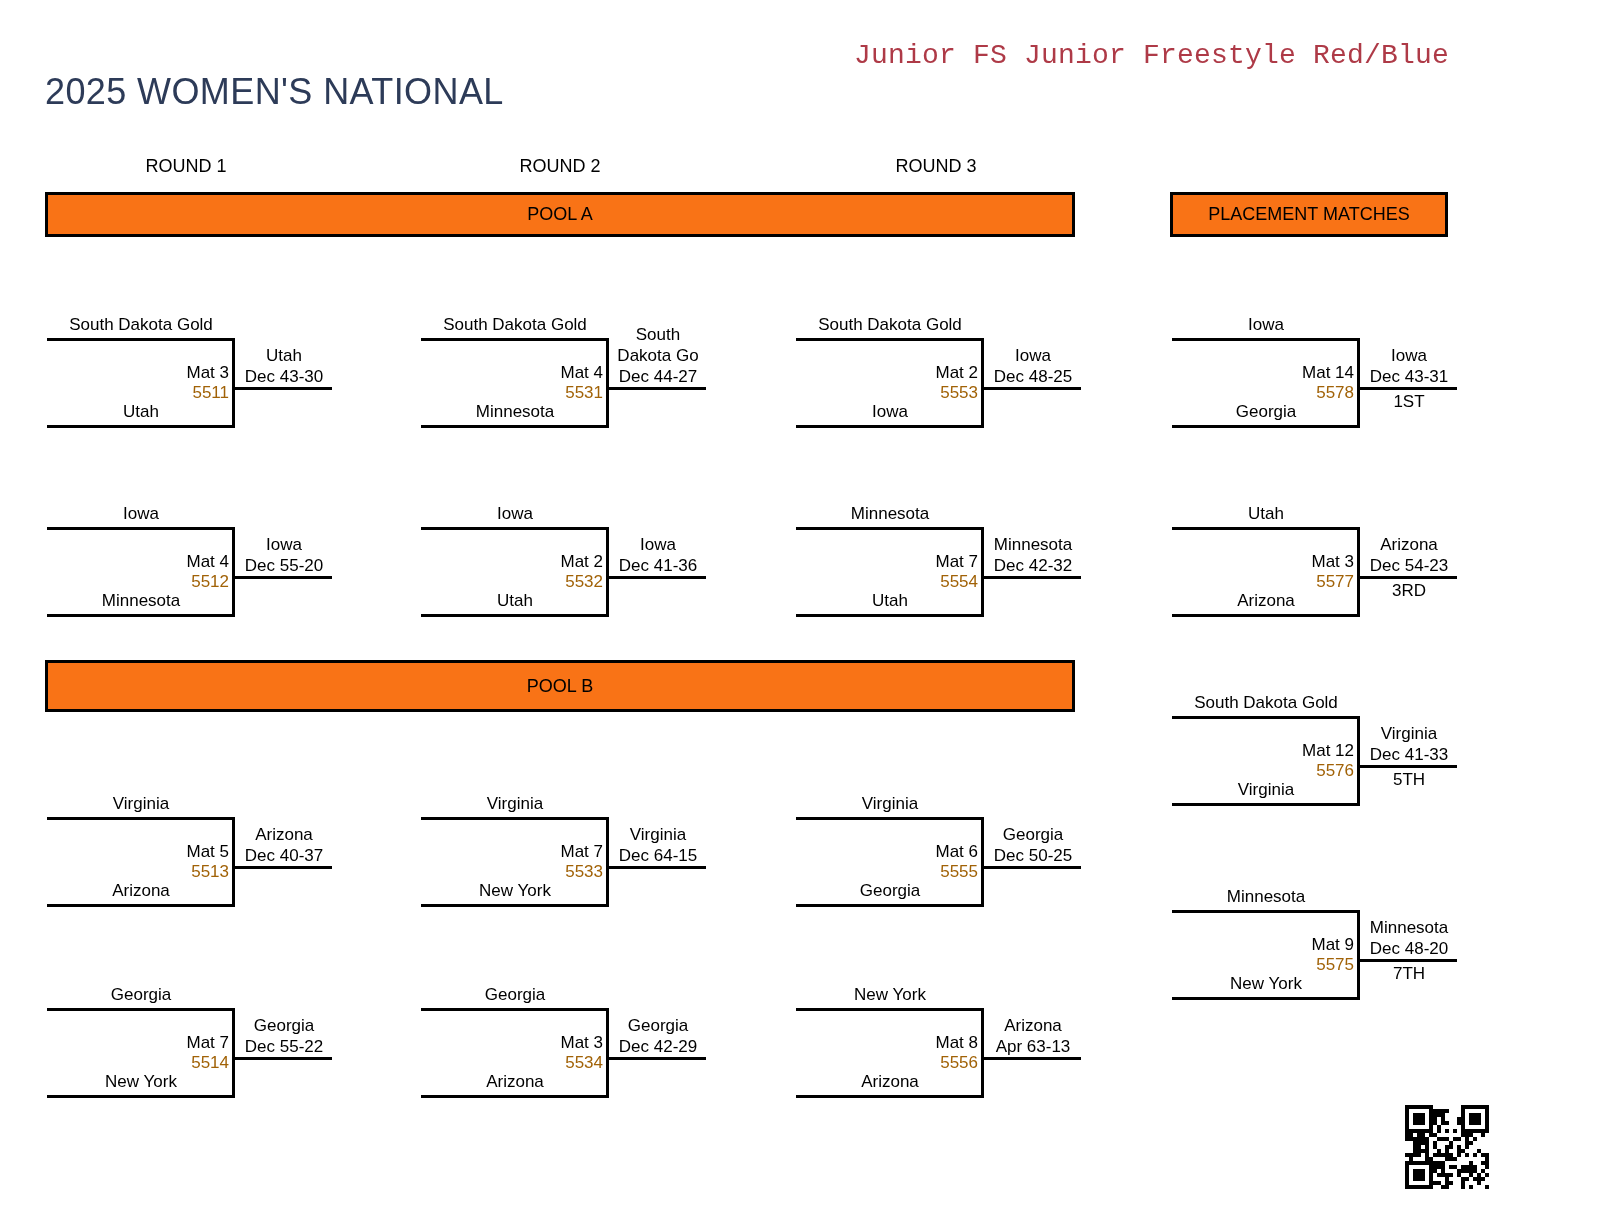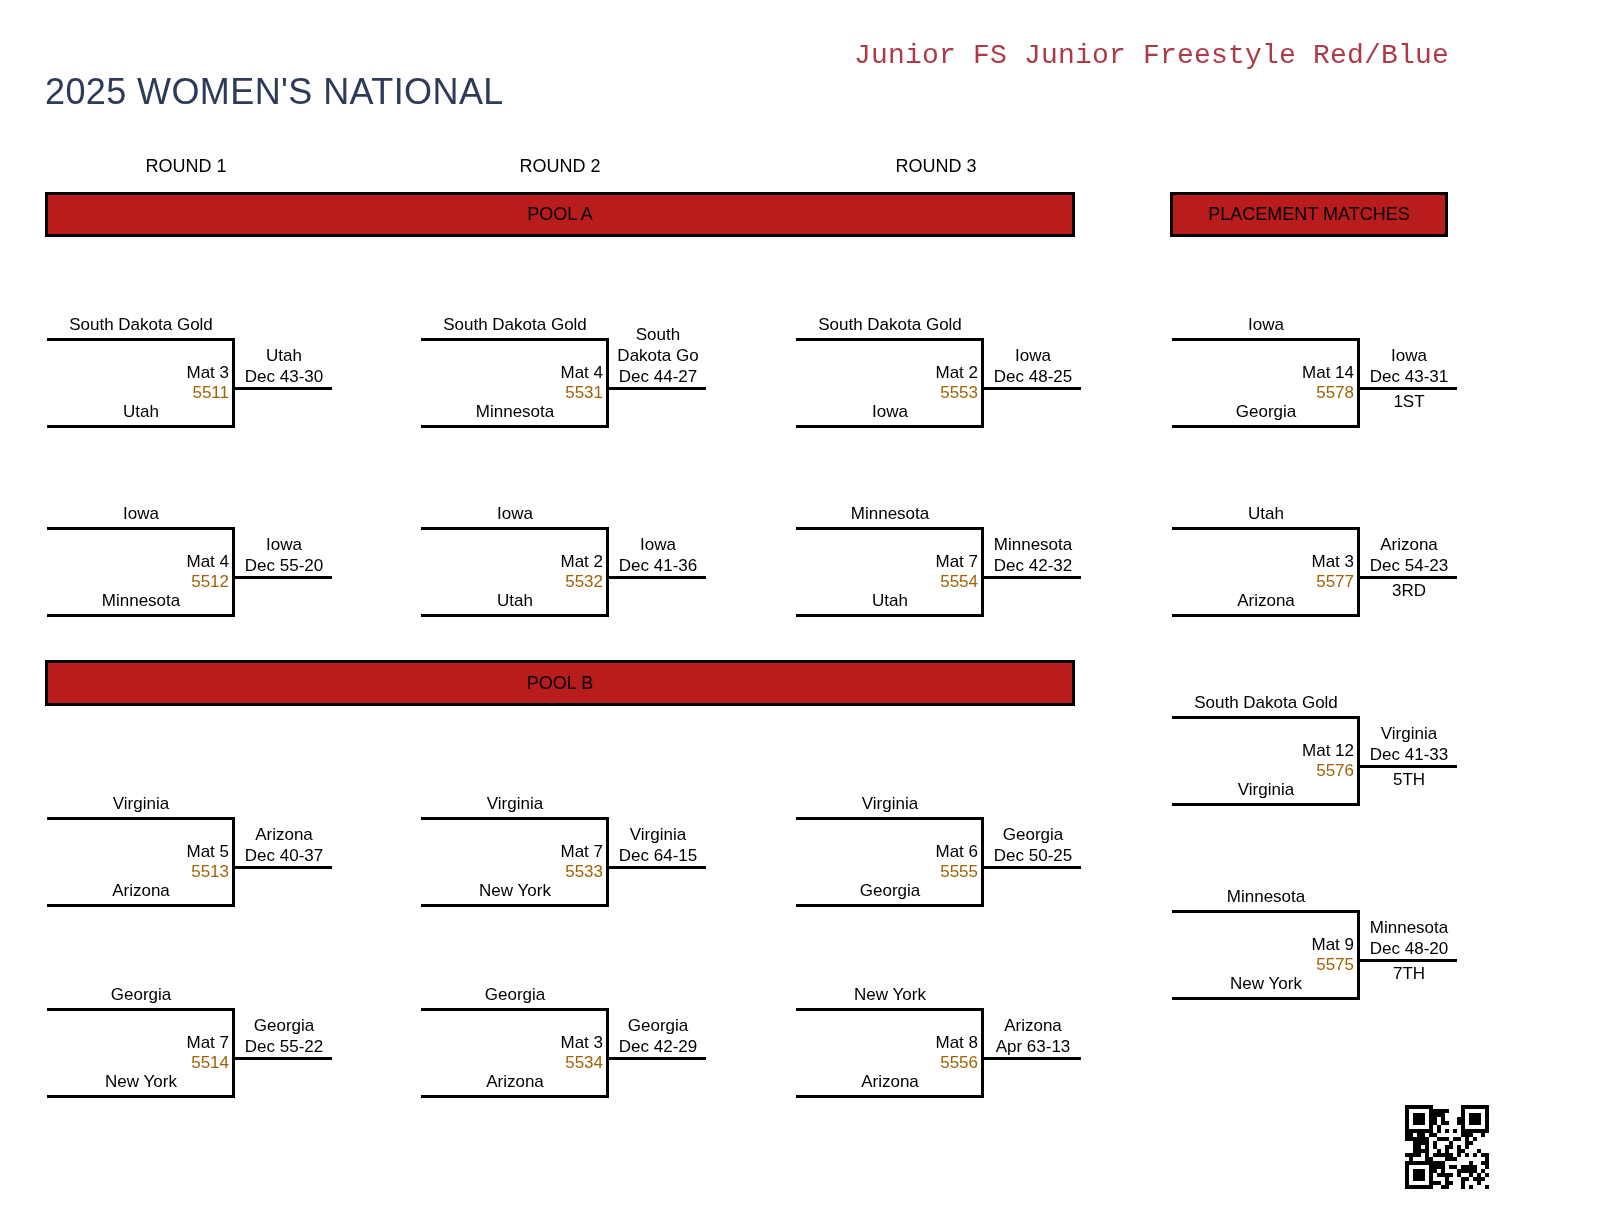--- a/index.html
+++ b/index.html
@@ -14,24 +14,24 @@
     color:#2d3b58;letter-spacing:.4px;margin-top:32px;
   }
   .subtitle{
     position:absolute;top:40px;right:157px;
     font-size:28px;font-weight:500;color:#ae3a47;letter-spacing:.2px;font-family:Liberation Mono, monospace;
   }
   
   .roundh{position:absolute;top:156px;width:200px;text-align:center;font-size:18px;}
   .banner{
     position:absolute;border:3px solid #000;box-sizing:border-box;
-    display:flex;align-items:center;justify-content:center;font-size:18px;background:#b91c1c;
+    display:flex;align-items:center;justify-content:center;font-size:18px;background:#f97316;
   }
   #banner-pool-a{left:45px;top:192px;width:1030px;height:45px;}
-  #banner-pool-b{left:45px;top:660px;width:1030px;height:46px;}
+  #banner-pool-b{left:45px;top:660px;width:1030px;height:52px;}
   #banner-placement{left:1170px;top:192px;width:278px;height:45px;}
   
   .match{position:absolute;width:285px;height:125px;font-size:17px;}
   .match i.line{position:absolute;display:block;background:#000;}
   .tline{left:0;top:28px;width:188px;height:3px;}
   .bline{left:0;top:115px;width:188px;height:3px;}
   .vline{left:185px;top:28px;width:3px;height:90px;}
   .stub{left:188px;top:77px;width:97px;height:3px;}
   .team{position:absolute;left:0;width:188px;text-align:center;white-space:nowrap;}
   .t1{top:5px;}

